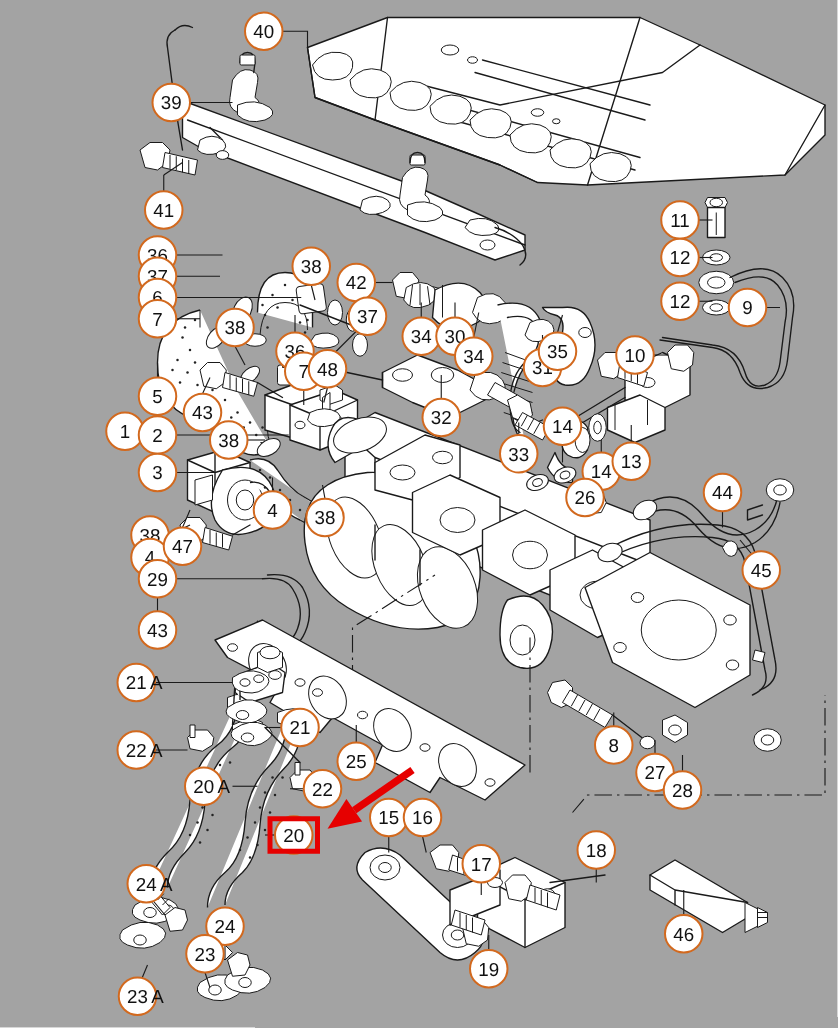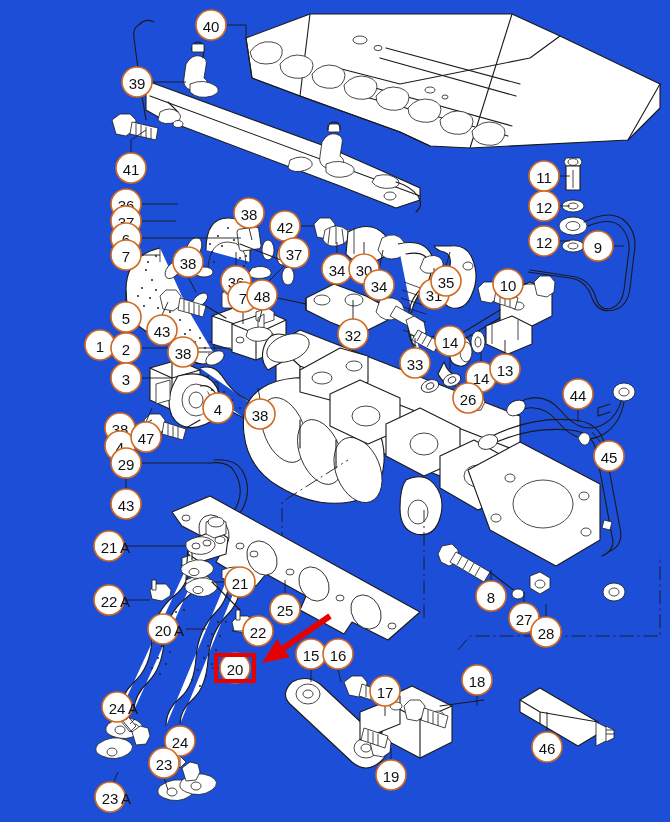--- a/index.html
+++ b/index.html
@@ -1,17 +1,17 @@
 <!DOCTYPE html>
 <html><head>
 <meta charset="utf-8">
 <style>
   html,body{margin:0;padding:0;background:#fff;}
   body{width:670px;height:822px;font-family:"Liberation Sans",sans-serif;overflow:hidden;}
-  #stage{position:relative;width:670px;height:822px;background:#1d4ed8;}
+  #stage{position:relative;width:670px;height:822px;background:#a3a3a3;}
   svg{display:block;}
   .ln{fill:none;stroke:#1a1a1a;stroke-width:1.1;stroke-linejoin:round;stroke-linecap:round;}
   .ln2{fill:none;stroke:#1a1a1a;stroke-width:0.8;}
   .fillw{fill:#ffffff;stroke:#1a1a1a;stroke-width:1.1;stroke-linejoin:round;}
   .fillw2{fill:#ffffff;stroke:#1a1a1a;stroke-width:0.8;}
   .leader{fill:none;stroke:#1a1a1a;stroke-width:0.9;}
   .dash{fill:none;stroke:#1a1a1a;stroke-width:0.9;stroke-dasharray:14 4 2 4;}
   .bub circle{fill:#ffffff;stroke:#D2691E;stroke-width:1.6;}
   .bub text{font-family:"Liberation Sans",sans-serif;font-size:15px;fill:#111;text-anchor:middle;dominant-baseline:central;}
   .bub text.sfx{text-anchor:start;}

